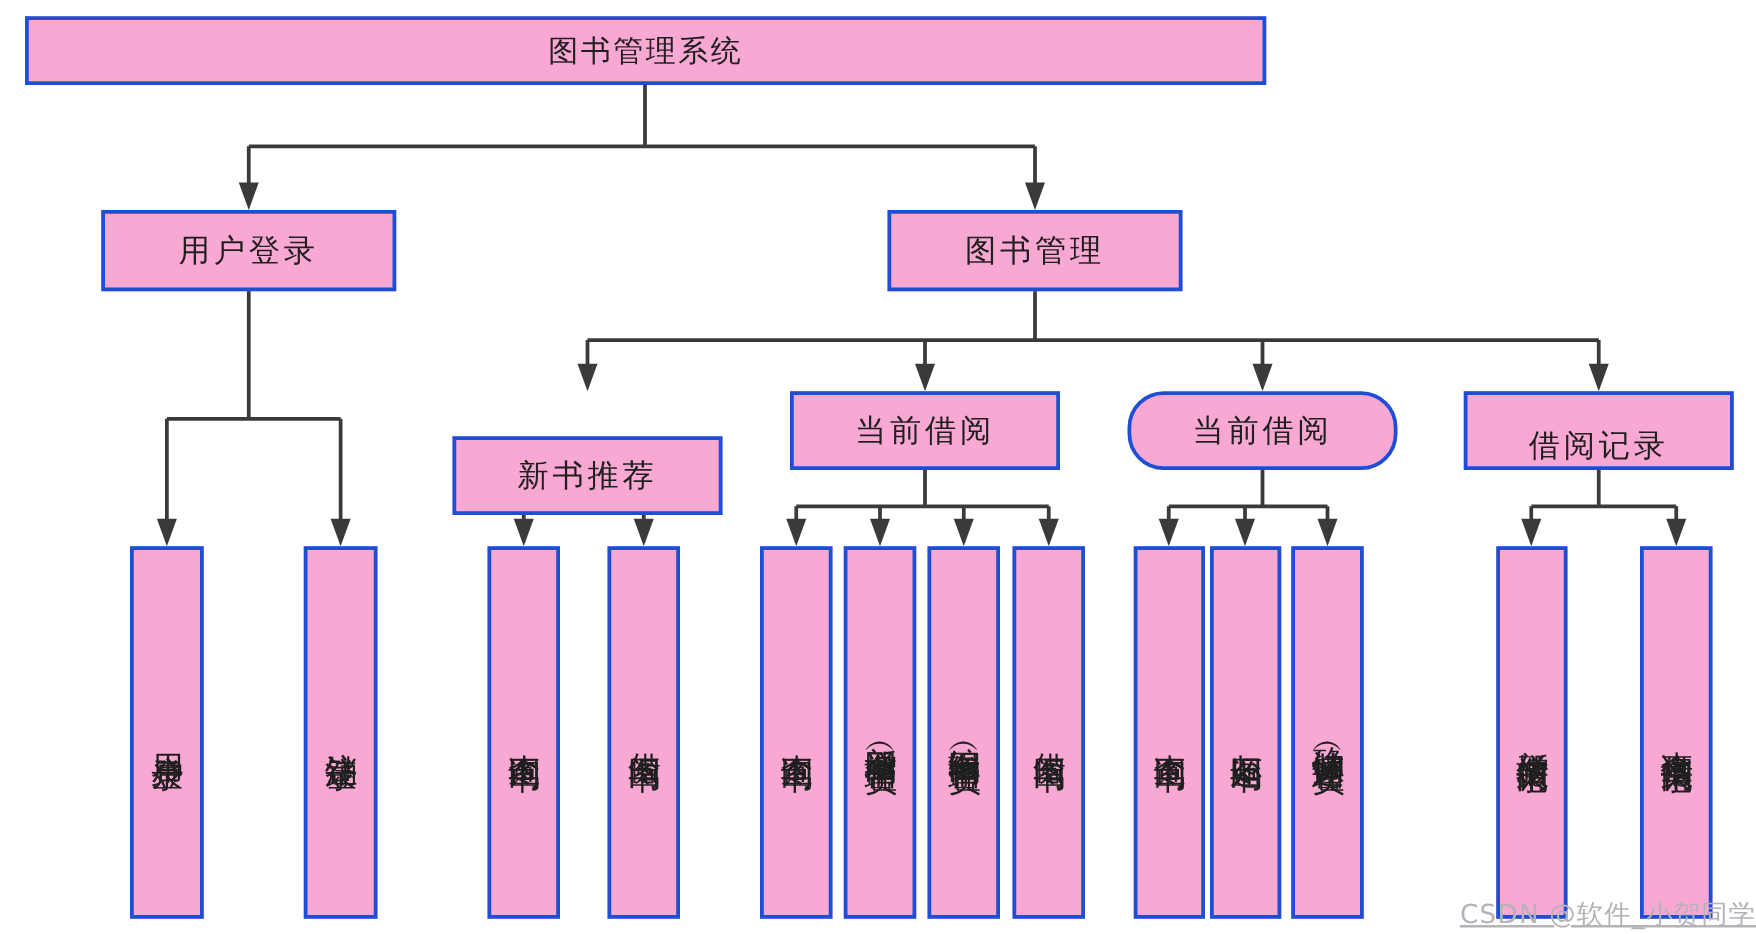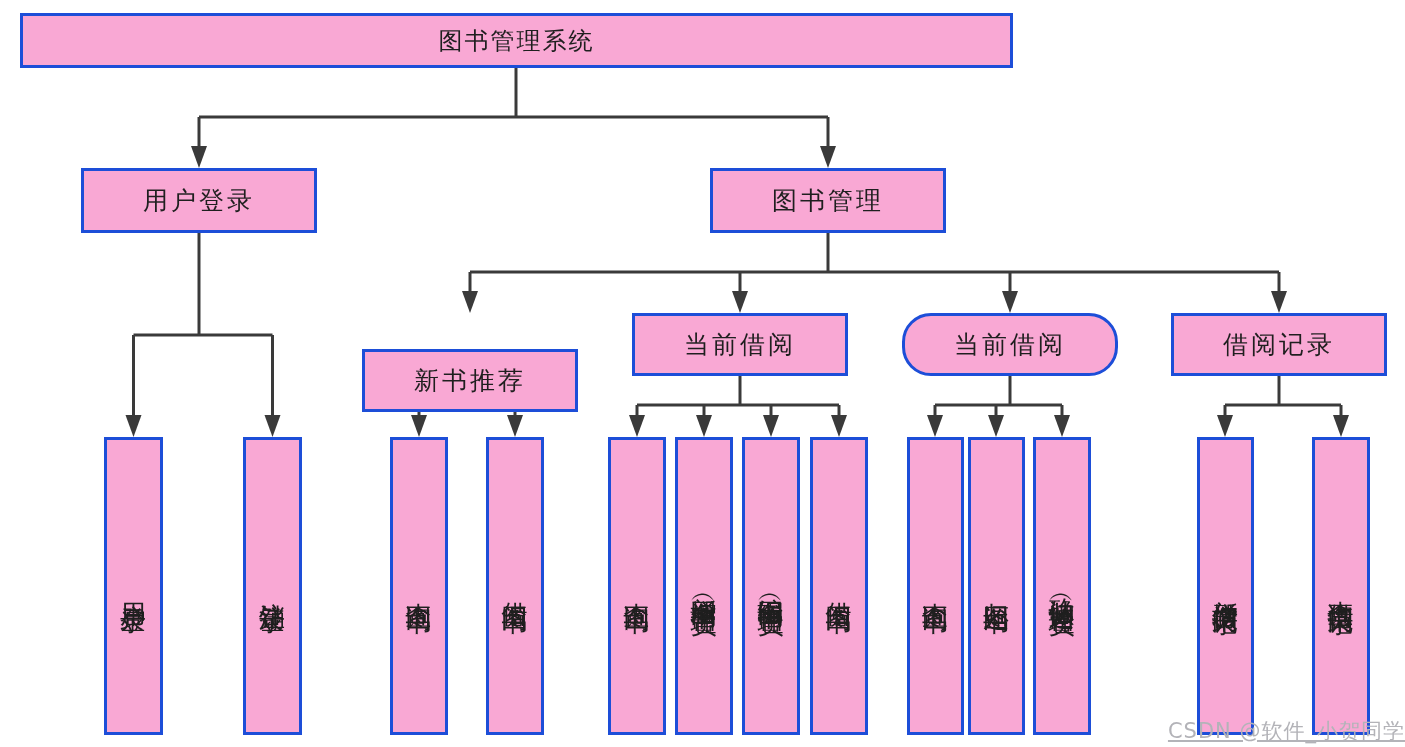--- a/index.html
+++ b/index.html
@@ -146,21 +146,21 @@
 
   <div class="node branch-node" style="left:362px; top:313px; width:216px; height:63px;margin-top:36px;">
     <span class="lbl">新书推荐</span>
   </div>
   <div class="node branch-node" style="left:632px; top:313px; width:216px; height:63px;">
     <span class="lbl">当前借阅</span>
   </div>
   <div class="node branch-node" style="left:902px; top:313px; width:216px; height:63px;border-radius:29px;">
     <span class="lbl">当前借阅</span>
   </div>
-  <div class="node branch-node" style="left:1171px; top:313px; width:216px; height:63px;">
+  <div class="node branch-node" style="left:1171px; top:313px; width:216px; height:63px;align-items:flex-end;">
     <span class="lbl">借阅记录</span>
   </div>
 
   <div class="node leaf-node" style="left:104px; top:437px; width:59px; height:298px;">
     <span class="lbl">用户登录</span>
   </div>
   <div class="node leaf-node" style="left:243px; top:437px; width:59px; height:298px;">
     <span class="lbl">注销登录</span>
   </div>
   <div class="node leaf-node" style="left:390px; top:437px; width:58px; height:298px;">

